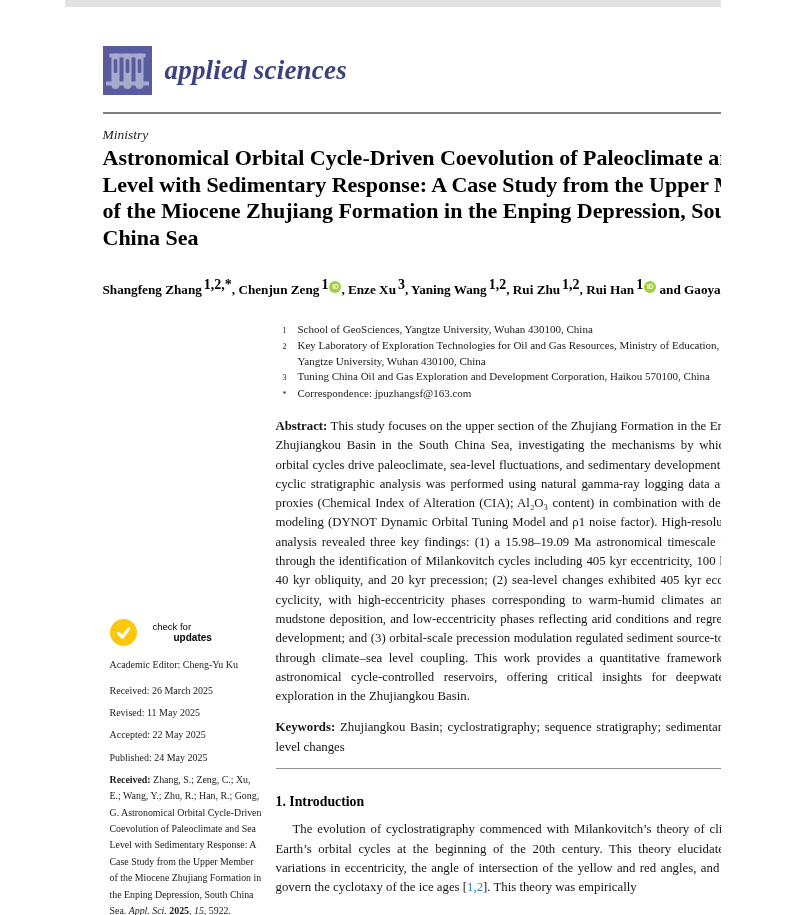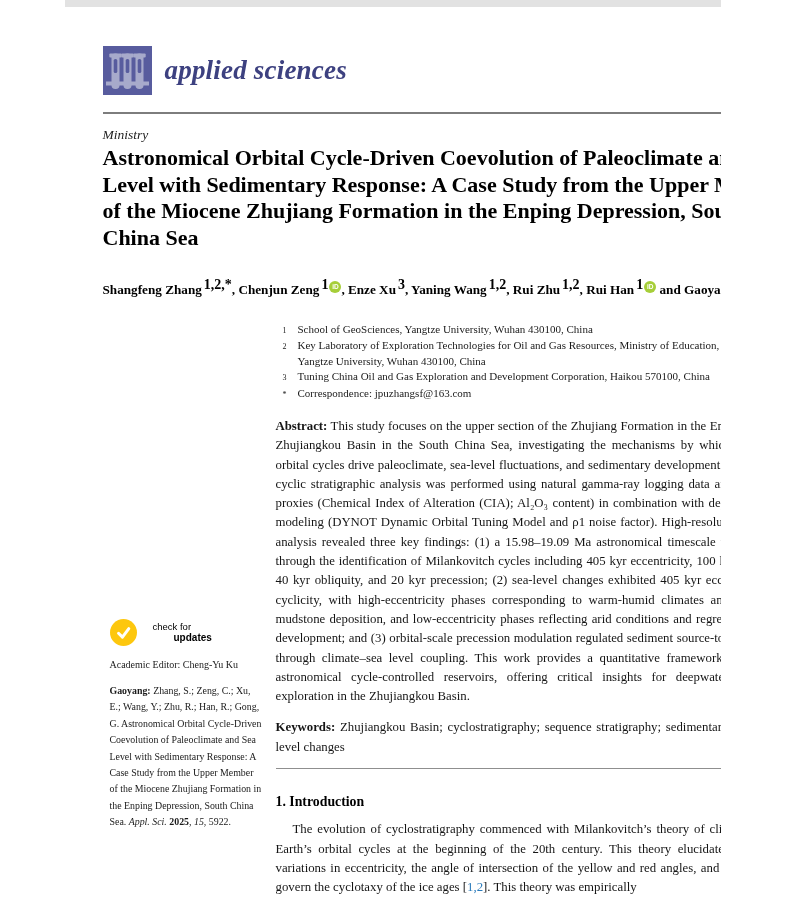--- a/index.html
+++ b/index.html
@@ -125,21 +125,27 @@
         <svg width="17" height="17" viewBox="0 0 24 24">
             <path d="M5 13 L10.5 18.5 L19.5 6.5" fill="none" stroke="#fff" stroke-width="4.2" stroke-linecap="round" stroke-linejoin="round"></path>
           </svg>
       </span>
       <span class="badge-text">
         <span>check for</span><br>
         <b>updates</b>
       </span>
     </div>
     <div class="sb-editor">Academic Editor: Cheng-Yu Ku</div>
-    <p class="citation"><b>Gaoyang:</b><span> Zhang, S.; Zeng, C.; Xu, E.; Wang, Y.; Zhu, R.; Han, R.; Gong, G. Astronomical Orbital Cycle-Driven Coevolution of Paleoclimate and Sea Level with Sedimentary Response: A Case Study from the Upper Member of the Miocene Zhujiang Formation in the Enping Depression, South China Sea.</span>
+    <div class="sb-history">
+      <div>Received: 26 March 2025</div>
+      <div>Revised: 11 May 2025</div>
+      <div>Accepted: 22 May 2025</div>
+      <div>Published: 24 May 2025</div>
+    </div>
+    <p class="citation"><b>Received:</b><span> Zhang, S.; Zeng, C.; Xu, E.; Wang, Y.; Zhu, R.; Han, R.; Gong, G. Astronomical Orbital Cycle-Driven Coevolution of Paleoclimate and Sea Level with Sedimentary Response: A Case Study from the Upper Member of the Miocene Zhujiang Formation in the Enping Depression, South China Sea.</span>
       <i>Appl. Sci.</i>
       <b>2025</b><span>, </span><i>15</i><span>, 5922.</span>
       
     </p>
   </aside>
 
   <main class="main-col">
     <p class="abstract"><b>Abstract:</b><span> This study focuses on the upper section of the Zhujiang Formation in the Enping Sag of the Zhujiangkou Basin in the South China Sea, investigating the mechanisms by which astronomical orbital cycles drive paleoclimate, sea-level fluctuations, and sedimentary development. In this study, a cyclic stratigraphic analysis was performed using natural gamma-ray logging data and geochemical proxies (Chemical Index of Alteration (CIA); Al₂O₃ content) in combination with depositional noise modeling (DYNOT Dynamic Orbital Tuning Model and ρ1 noise factor). High-resolution time series analysis revealed three key findings: (1) a 15.98–19.09 Ma astronomical timescale was established through the identification of Milankovitch cycles including 405 kyr eccentricity, 100 kyr eccentricity, 40 kyr obliquity, and 20 kyr precession; (2) sea-level changes exhibited 405 kyr eccentricity-driven cyclicity, with high-eccentricity phases corresponding to warm-humid climates and transgressive mudstone deposition, and low-eccentricity phases reflecting arid conditions and regressive sandstone development; and (3) orbital-scale precession modulation regulated sediment source-to-sink processes through climate–sea level coupling. This work provides a quantitative framework for predicting astronomical cycle-controlled reservoirs, offering critical insights for deepwater hydrocarbon exploration in the Zhujiangkou Basin.</span></p>
     <p class="keywords"><b>Keywords:</b><span> Zhujiangkou Basin; cyclostratigraphy; sequence stratigraphy; sedimentary response; sea level changes</span></p>
     <div class="kw-divider"></div>

